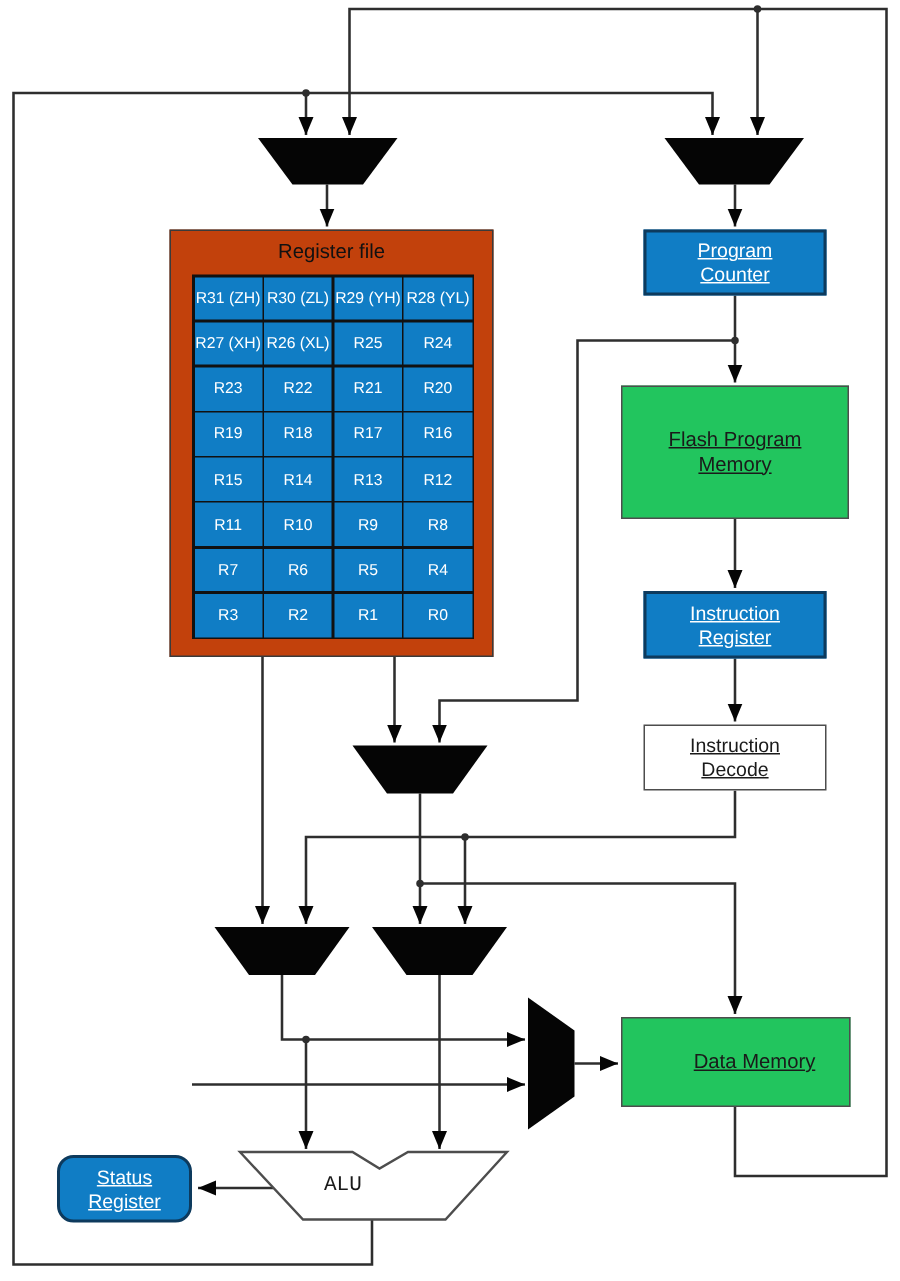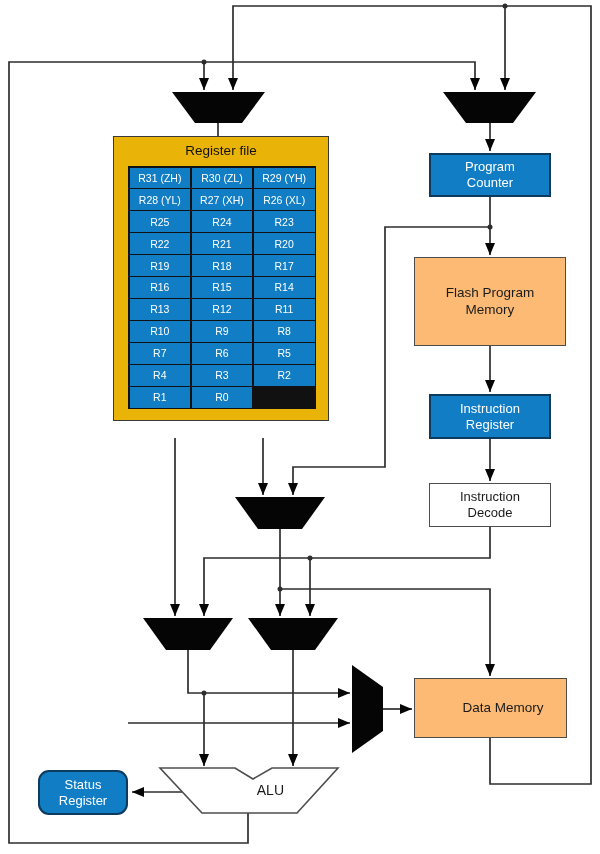--- a/index.html
+++ b/index.html
@@ -14,79 +14,81 @@
   .box {
     position: absolute;
     box-sizing: border-box;
     display: flex;
     align-items: center;
     justify-content: center;
     text-align: center;
     font-size: 13px;
     line-height: 1.2;
     white-space: pre-line;
+    text-decoration: underline;
   }
   .blue-box {
     background: #107dc5;
     border: 2px solid #0d3a5d;
     color: #ffffff;
   }
   .gray-box {
-    background: #fdba74;
+    background: #22c55e;
     border: 1.6px solid #4d4d4d;
     color: #1a1a1a;
   }
   .white-box {
     background: #ffffff;
     border: 1.6px solid #4d4d4d;
     color: #1a1a1a;
   }
   .regfile {
     position: absolute;
-    left: 113px; top: 136px;
+    left: 113px; top: 153px;
     width: 216px; height: 285px;
     box-sizing: border-box;
-    background: #eab308;
+    background: #c2410c;
     border: 1.6px solid #3a3a3a;
   }
   .regfile-title {
     position: absolute;
     left: 0; top: 6px; width: 100%;
     text-align: center;
     font-size: 13.5px;
     color: #111111;
   }
   .reg-table {
     position: absolute;
     left: 14px; top: 29px;
     width: 188px; height: 243px;
     box-sizing: border-box;
     background: #111111;
     display: grid;
-    grid-template-columns: 1fr 1fr 1fr;
+    grid-template-columns: 1fr 1fr 1fr 1fr;
     grid-auto-rows: 1fr;
     gap: 1.5px;
     padding: 1.5px;
   }
   .reg-cell {
     background: #107dc5;
     color: #ffffff;
     font-size: 10.5px;
     display: flex;
     align-items: center;
     justify-content: center;
     overflow: hidden;
   }
   .alu-label {
     position: absolute;
-    left: 228px; top: 782px;
+    left: 216px; top: 782px;
     width: 56px;
-    text-align: right;
+    text-align: left;
     font-size: 14px;
     color: #1a1a1a;
+    font-family: Liberation Mono, monospace;
   }
 </style>
 </head>
 <body>
 
 <div class="canvas">
 
   <svg width="600" height="854" viewBox="0 0 600 854">
     <defs>
       <marker id="arr" markerUnits="userSpaceOnUse" markerWidth="14" markerHeight="12" refX="12" refY="5" orient="auto">

